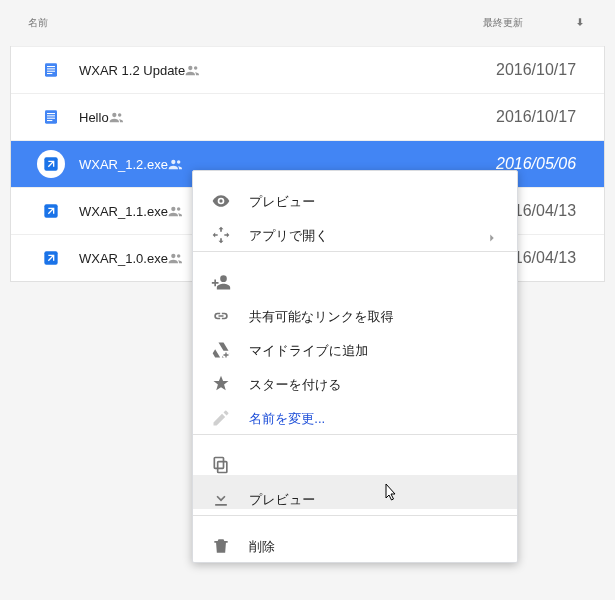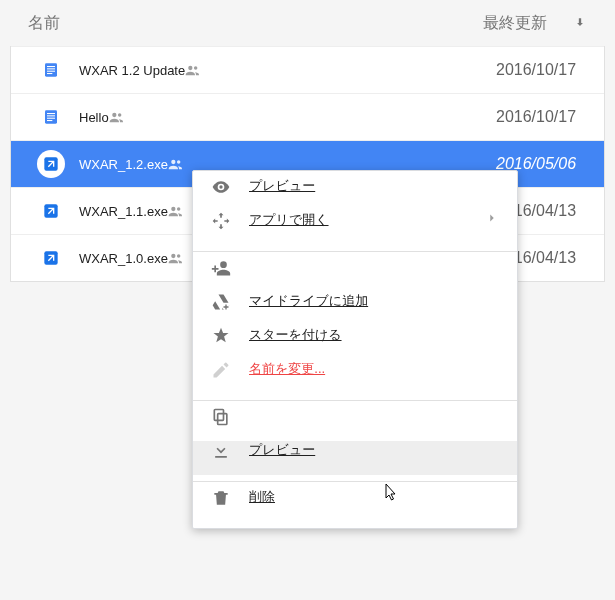--- a/index.html
+++ b/index.html
@@ -18,21 +18,21 @@
     border-left: 1px solid #e0e0e0;
     border-right: 1px solid #e0e0e0;
     border-bottom: 1px solid #e0e0e0;
   }
   .header {
     display: flex;
     align-items: center;
     height: 46px;
     padding: 0 18px 0 28px;
     color: #757575;
-    font-size: 16px;
+    font-size: 10px;
     background: #f5f5f5;
   }
   .header .name-col { flex: 1; }
   .header .date-col { width: 90px; text-align: left; }
   .header .sort-arrow { width: 24px; text-align: center; }
   .row {
     display: flex;
     align-items: center;
     height: 47px;
     padding: 0 18px 0 26px;
@@ -68,30 +68,29 @@
     width: 326px;
     background: #fff;
     border: 1px solid #dadce0;
     border-radius: 2px;
     box-shadow: 0 2px 10px rgba(0,0,0,0.25);
     padding: 6px 0;
     z-index: 50;
   }
   .menu-item {
     display: flex;
-    align-items: flex-start;
+    align-items: flex-end;
     height: 34px;
     padding: 0 18px;
     color: #212121;
     font-size: 13px;
     cursor: default;
-    text-decoration: underline;
   }
   .menu-item.hover { background: #eeeeee; }
-  .menu-item.disabled { color: #ef4444; }
+  .menu-item.disabled { color: #1d4ed8; }
   .menu-item .mi-icon {
     width: 20px; height: 20px;
     display: flex; align-items: center; justify-content: center;
     margin-right: 18px;
     color: #757575;
   }
   .menu-item.disabled .mi-icon { color: #d0d0d0; }
   .menu-item .mi-label { flex: 1; }
   .menu-item .mi-sub { color: #9e9e9e; }
   .menu-sep { height: 1px; background: #e0e0e0; margin: 6px 0; }
@@ -249,20 +248,28 @@
   <div class="menu-item">
     <span class="mi-icon">
       <svg width="20" height="20" viewBox="0 0 24 24" fill="currentColor">
           <path d="M15 12a4 4 0 100-8 4 4 0 000 8zm-9 0V9H4v3H1v2h3v3h2v-3h3v-2H6zm9 2c-3 0-8 1.5-8 4.5V21h16v-2.5c0-3-5-4.5-8-4.5z"></path>
         </svg>
     </span>
   </div>
   <div class="menu-item">
     <span class="mi-icon">
       <svg width="20" height="20" viewBox="0 0 24 24" fill="currentColor">
+          <path d="M3.9 12a4 4 0 014-4H11v2H7.9a2 2 0 000 4H11v2H7.9a4 4 0 01-4-4zm5.1 1h6v-2H9v2zm7.1-5H13v2h3.1a2 2 0 010 4H13v2h3.1a4 4 0 000-8z"></path>
+        </svg>
+    </span>
+    <span class="mi-label">共有可能なリンクを取得</span>
+  </div>
+  <div class="menu-item">
+    <span class="mi-icon">
+      <svg width="20" height="20" viewBox="0 0 24 24" fill="currentColor">
           <path d="M9 3h6l6 10h-6L9 3zM2 16l3-5 6 10H5l-3-5zm11 5l3-5h6l-3 5h-6z"></path>
           <circle cx="18" cy="18" r="4" fill="#fff"></circle>
           <path d="M18 15v6m-3-3h6" stroke="currentColor" stroke-width="1.6"></path>
         </svg>
     </span>
     <span class="mi-label">マイドライブに追加</span>
   </div>
   <div class="menu-item">
     <span class="mi-icon">
       <svg width="20" height="20" viewBox="0 0 24 24" fill="currentColor">

